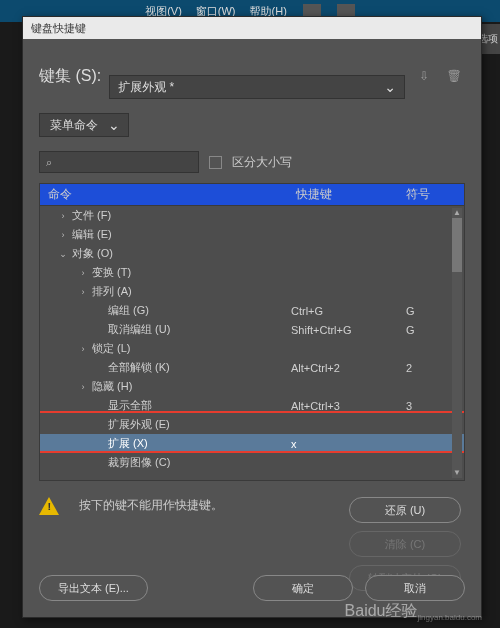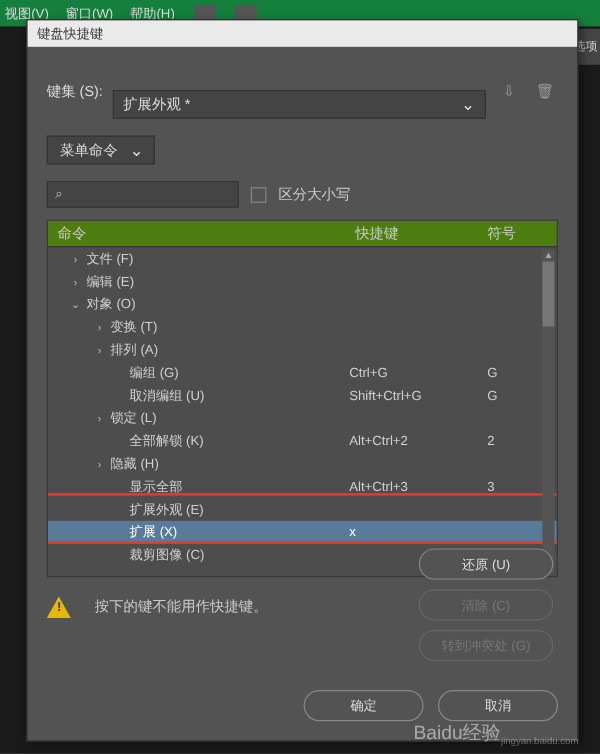--- a/index.html
+++ b/index.html
@@ -1,52 +1,52 @@
 <!DOCTYPE html>
 <html><head>
 <meta charset="utf-8">
 <style>
 * { margin: 0; padding: 0; box-sizing: border-box; }
 body { width: 500px; height: 628px; background: #1a1a1a; font-family: "Microsoft YaHei", sans-serif; font-size: 12px; color: #ccc; position: relative; overflow: hidden; }
-.menubar { height: 22px; background: #15803d; display: flex; align-items: center; padding: 0 4px; gap: 14px; color: #ddd; }
+.menubar { height: 22px; background: #0c4a6e; display: flex; align-items: center; padding: 0 4px; gap: 14px; color: #ddd; justify-content: center; }
 .menubar span { font-size: 11px; }
 .menubar .icon-box { width: 18px; height: 14px; background: #555; margin-left: 2px; }
 .side-label { position: absolute; right: 0; top: 24px; width: 34px; height: 30px; background: #444; display: flex; align-items: center; justify-content: center; font-size: 10px; }
 .dialog { position: absolute; left: 22px; top: 16px; width: 460px; height: 602px; background: #535353; border: 1px solid #2a2a2a; box-shadow: 2px 2px 8px rgba(0,0,0,.5); }
 .dlg-title { height: 22px; background: #eaeaea; color: #333; font-size: 11px; padding: 4px 8px; display: flex; align-items: center; }
 .dlg-body { padding: 14px 16px; }
 .row { display: flex; align-items: center; gap: 8px; margin-bottom: 14px; }
-.row-label { color: #ddd; font-size: 12px; }
+.row-label { color: #ddd; font-size: 16px; }
 .select { flex: 1; height: 24px; background: #444; border: 1px solid #333; color: #ddd; display: flex; align-items: center; padding: 0 8px; justify-content: space-between; margin-top: 22px; }
 .select::after { content: "⌄"; font-size: 14px; }
 .icon-btn { width: 22px; height: 22px; display: flex; align-items: center; justify-content: center; color: #999; }
 .dd-small { height: 24px; background: #444; border: 1px solid #333; color: #ddd; display: inline-flex; align-items: center; padding: 0 8px 0 10px; gap: 10px; }
 .dd-small::after { content: "⌄"; font-size: 14px; }
 .search-row { display: flex; align-items: center; gap: 10px; margin-bottom: 10px; }
 .search-input { width: 160px; height: 22px; background: #444; border: 1px solid #333; display: flex; align-items: center; padding: 0 6px; color: #ddd; }
 .mag { font-size: 11px; color: #bbb; }
 .checkbox { width: 13px; height: 13px; border: 1px solid #888; }
-.table-head { display: grid; grid-template-columns: 1fr 110px 50px; background: #4d7c0f; border: 1px solid #3a3a3a; border-bottom: none; height: 22px; align-items: center; padding: 0 8px; }
+.table-head { display: grid; grid-template-columns: 1fr 110px 50px; background: #1d4ed8; border: 1px solid #3a3a3a; border-bottom: none; height: 22px; align-items: center; padding: 0 8px; }
 .treewrap { border: 1px solid #3a3a3a; background: #4d4d4d; height: 276px; overflow: hidden; position: relative; }
 .tree-row { display: grid; grid-template-columns: 1fr 115px 50px; align-items: center; height: 19px; padding: 0 8px; color: #d0d0d0; font-size: 11px; }
 .tree-row .c1 { display: flex; align-items: center; gap: 4px; }
 .caret { width: 10px; display: inline-block; text-align: center; font-size: 9px; color: #bbb; }
 .indent1 .c1 { padding-left: 10px; }
 .indent2 .c1 { padding-left: 30px; }
 .indent3 .c1 { padding-left: 46px; }
 .sel { background: #5a7a9a; }
 .sel .c1, .sel .c2, .sel .c3 { color: #fff; }
 .redbox { position: absolute; border: 2px solid #e63c2e; left: -8px; width: 456px; height: 42px; top: 205px; pointer-events: none; }
 .scrollbar { position: absolute; right: 2px; top: 2px; bottom: 2px; width: 10px; background: #555; display: flex; flex-direction: column; justify-content: space-between; }
 .scrollbar .arrow { height: 10px; color: #aaa; font-size: 8px; text-align: center; }
 .scrollbar .thumb { position: absolute; top: 10px; width: 100%; height: 54px; background: #777; }
 .msg-row { display: flex; align-items: flex-start; gap: 20px; margin-top: 16px; font-family: Liberation Mono, monospace; }
 .warn-icon { width: 0; height: 0; border-left: 10px solid transparent; border-right: 10px solid transparent; border-bottom: 18px solid #e6b800; position: relative; }
 .warn-icon::after { content: "!"; position: absolute; left: -3px; top: 4px; color: #333; font-weight: bold; font-size: 11px; }
-.side-buttons { position: absolute; right: 20px; top: 440px; display: flex; flex-direction: column; gap: 8px; }
+.side-buttons { position: absolute; right: 20px; top: 480px; display: flex; flex-direction: column; gap: 8px; }
 .btn { height: 26px; padding: 0 18px; display: flex; align-items: center; justify-content: center; border: 1px solid #888; border-radius: 13px; background: #535353; color: #ddd; font-size: 11px; min-width: 100px; }
 .btn.subtle { color: #777; border-color: #666; }
 .bottom-row { position: absolute; bottom: 16px; left: 16px; right: 16px; display: flex; align-items: center; gap: 12px; }
 .bottom-row .spacer { flex: 1; }
 .watermark { position: absolute; right: 18px; bottom: 6px; color: rgba(255,255,255,.5); font-size: 16px; display: flex; flex-direction: row; align-items: flex-end; pointer-events: none; }
 .watermark .sm { font-size: 8px; color: rgba(255,255,255,.35); }
 </style>
 </head>
 <body>
 
@@ -215,20 +215,21 @@
     </div>
   </div>
 
   <div class="side-buttons">
     <div class="btn">还原 (U)</div>
     <div class="btn subtle">清除 (C)</div>
     <div class="btn subtle">转到冲突处 (G)</div>
   </div>
 
   <div class="bottom-row">
+    <div class="btn">导出文本 (E)...</div>
     <div class="spacer"></div>
     <div class="btn">确定</div>
     <div class="btn">取消</div>
   </div>
 </div>
 
 <div class="watermark">
   <span>Baidu经验</span>
   <span class="sm">jingyan.baidu.com</span>
 </div>

